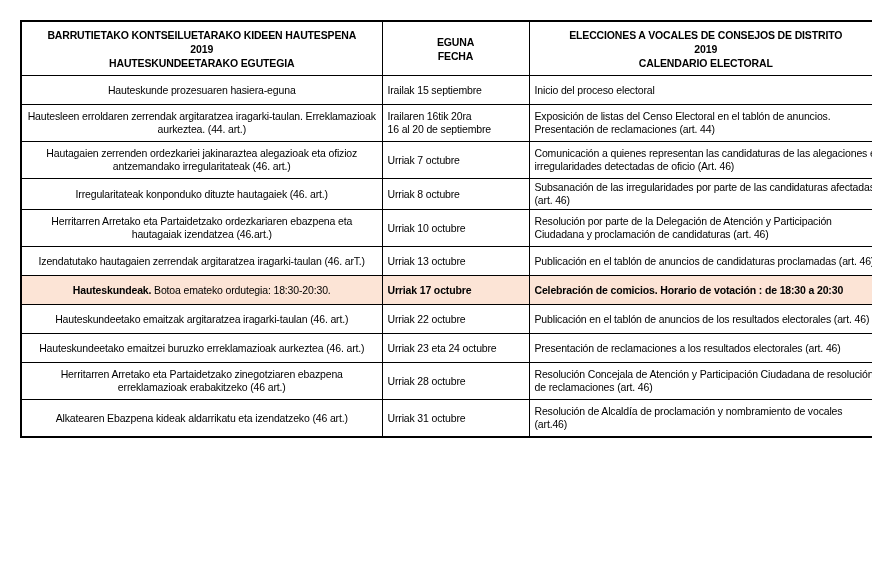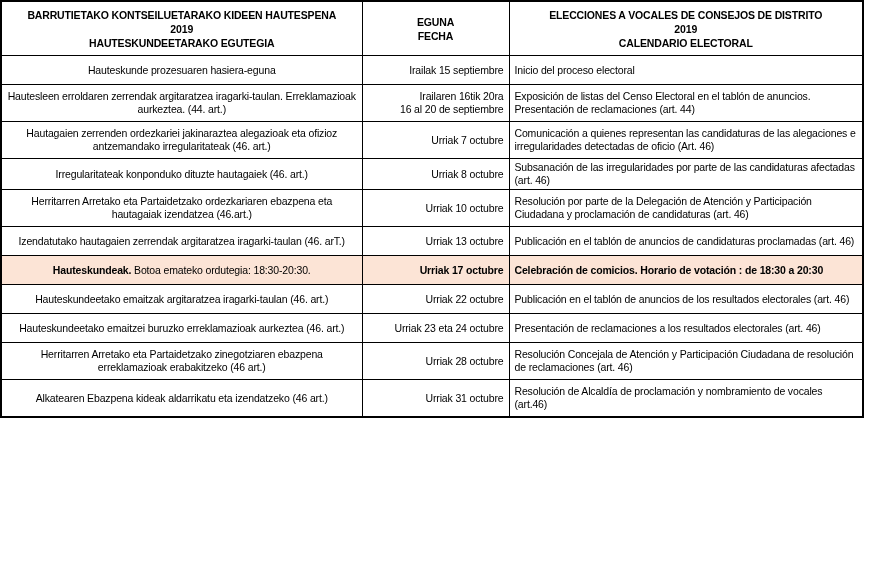--- a/index.html
+++ b/index.html
@@ -6,21 +6,21 @@
     margin: 0;
     padding: 0;
     background: #ffffff;
     font-family: "Liberation Sans", sans-serif;
     color: #000000;
   }
   .page {
     width: 872px;
     height: 573px;
     box-sizing: border-box;
-    padding: 0;
+    padding: 20px;
     background: #ffffff;
   }
   table.calendar {
     border-collapse: collapse;
     table-layout: fixed;
     width: 862px;
     border: 2px solid #000000;
   }
   table.calendar td, table.calendar th {
     border: 1px solid #000000;
@@ -36,21 +36,21 @@
   col.c-es   { width: 354px; }
 
   tr.hdr th {
     font-weight: bold;
     text-align: center;
     white-space: pre-line;
     line-height: 14px;
     height: 49px;
   }
   td.eu   { text-align: center; }
-  td.date { text-align: right; white-space: pre-line; }
+  td.date { text-align: left; white-space: pre-line; }
   td.es   { text-align: left; }
 
   tr.r1 td { height: 24px; }
   tr.r2 td { height: 32px; }
 
   .bold { font-weight: bold; }
 </style>
 </head>
 <body>
 

